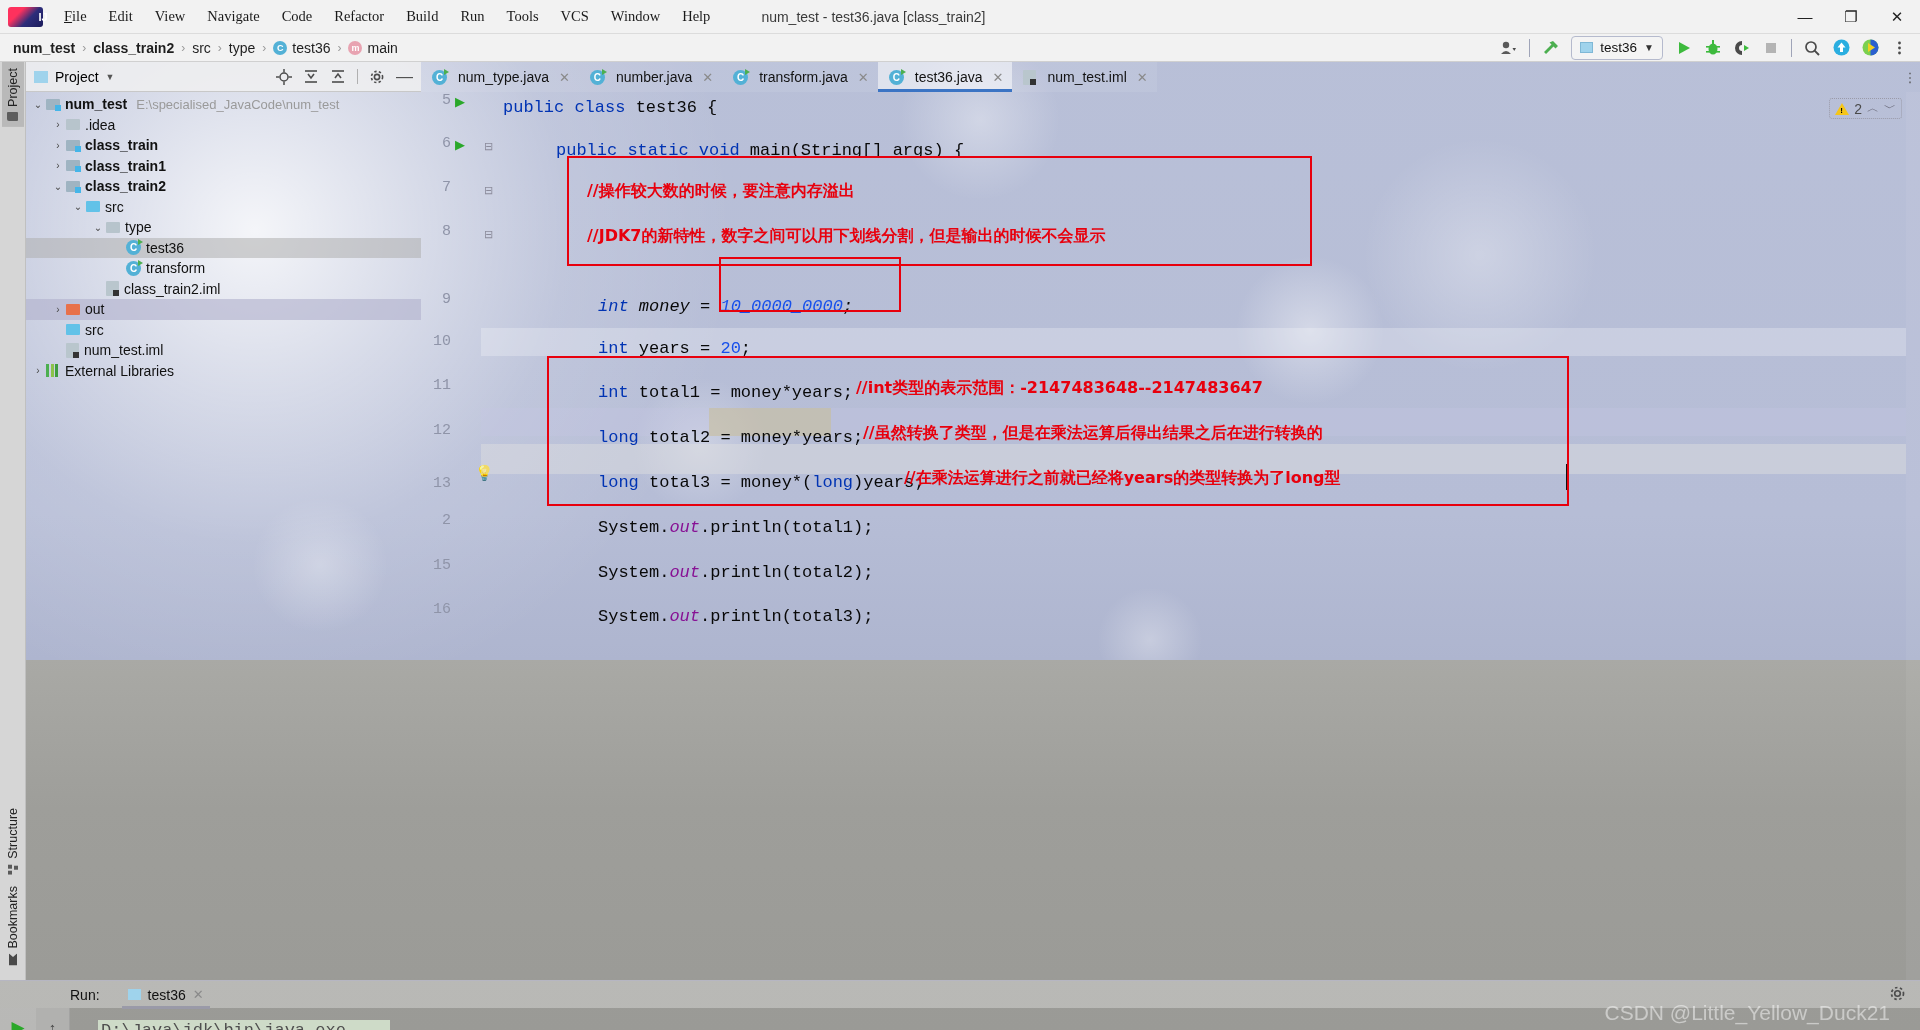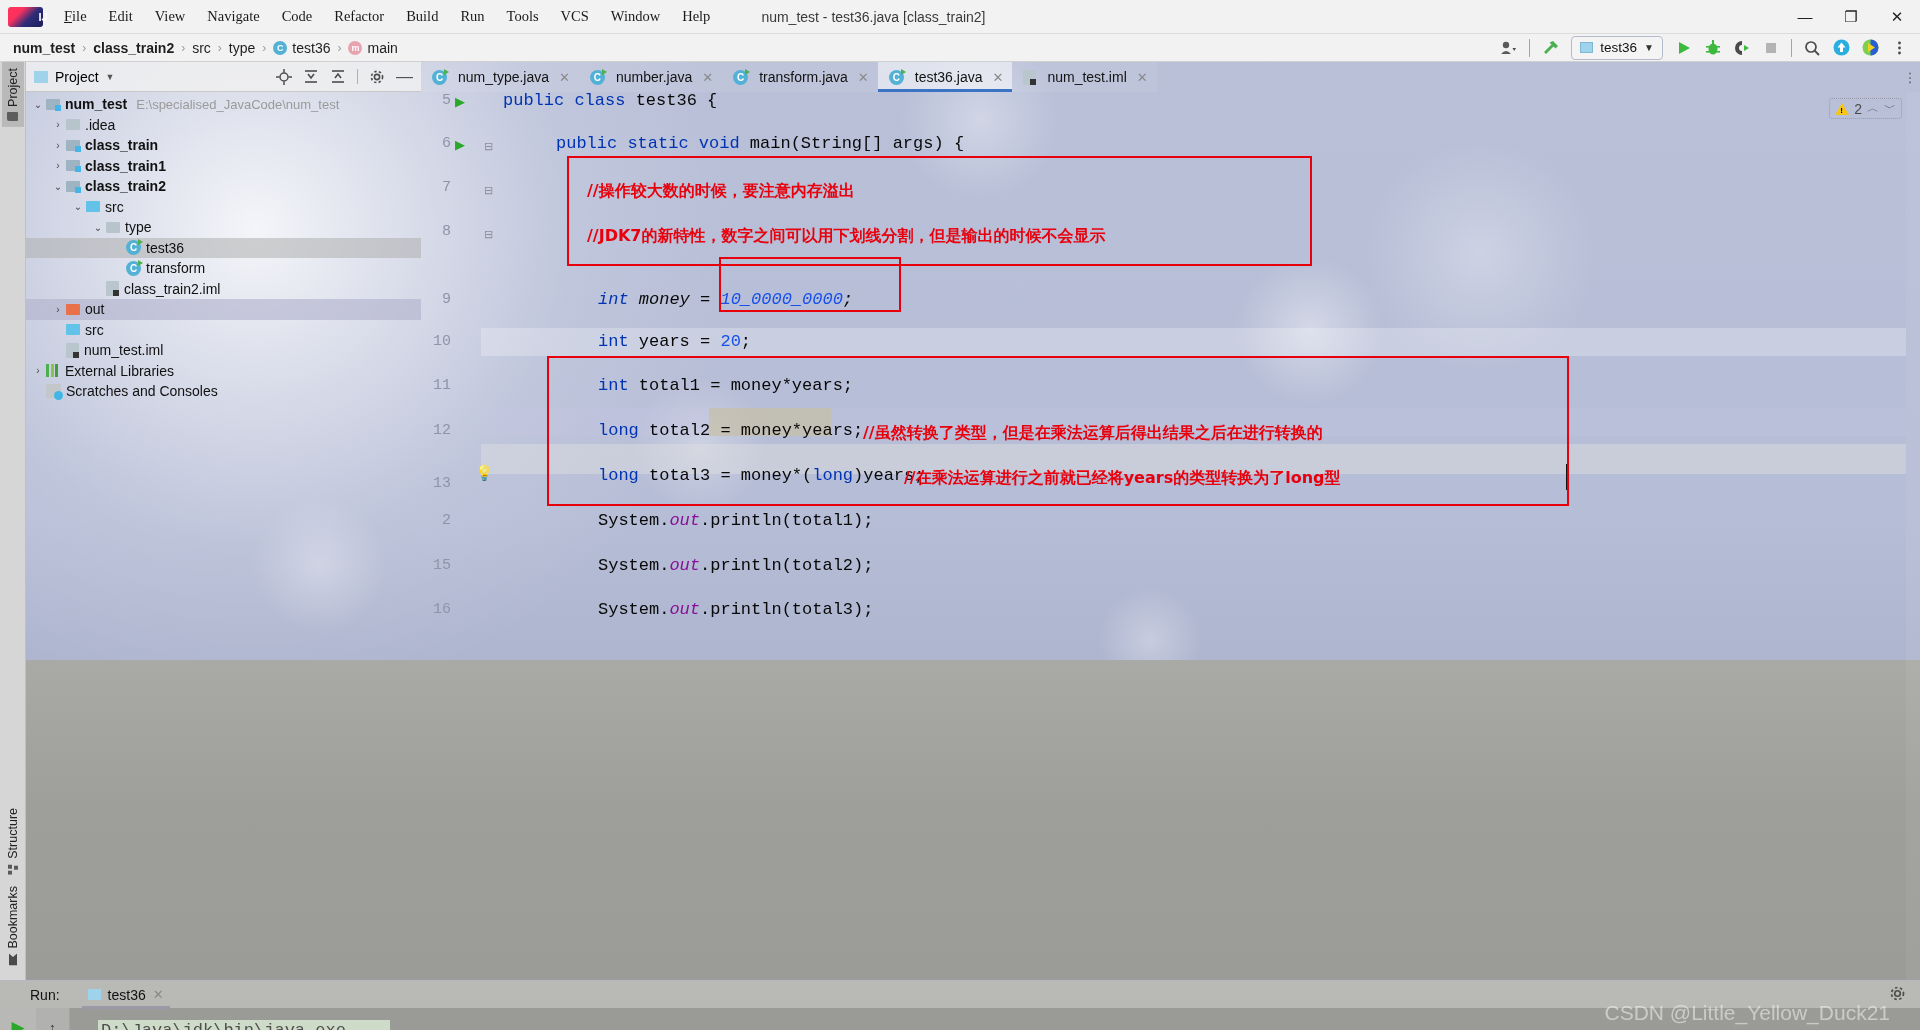--- a/index.html
+++ b/index.html
@@ -154,21 +154,21 @@
   #gutter{ width:60px; position:relative; flex:none; }
   #gutter .ln{
     position:absolute; right:30px; font-family:"Liberation Mono", monospace;
     font-size:15px; color:#8f94a8; text-align:right; width:30px;
   }
   .run-arrow{position:absolute;left:34px;color:#2aa82a;font-size:13px;}
   .fold{position:absolute;left:63px;color:#8c8c9c;font-size:11px;}
   .bulb{position:absolute;left:54px;color:#e8c14a;font-size:15px;}
 
   #code{ flex:1; position:relative; font-family:"Liberation Mono", monospace; font-size:17px; }
-  .cl{ position:absolute; white-space:pre; left:0; }
+  .cl{ position:absolute; white-space:pre; left:0;margin-top:7px; }
   .kw{ color:#0033b3; }
   .num{ color:#1750eb; }
   .plain{ color:#080808; }
   .fieldsel{ color:#871094; font-style:italic; }
   .hl-line{ position:absolute; left:0; right:0; background:rgba(255,255,255,0.25); }
   .sel-line{ position:absolute; background:rgba(200,190,150,0.55); }
 
   
   .annot{ position:absolute; border:2px solid #e8000d; z-index:4; pointer-events:none;}
   .annot-text{ position:absolute; color:#e8000d; font-weight:bold; z-index:5;
@@ -183,21 +183,21 @@
   }
   .warn-tri{width:0;height:0;border-left:7px solid transparent;border-right:7px solid transparent;border-bottom:12px solid #f5c518;position:relative;}
   .warn-tri::after{content:"!";position:absolute;left:-2px;top:3px;font-size:8px;color:#000;font-weight:bold;}
 
   
   #run-panel{ height:310px; display:flex; flex-direction:column; position:relative; z-index:3;}
   #run-head{
     height:28px;display:flex;align-items:center;gap:0;font-size:14px;
     border-top:1px solid #b6b6c2; background:rgba(240,240,240,0.35);
   }
-  #run-head .rlabel{padding:0 14px 0 30px;color:#111;}
+  #run-head .rlabel{padding:0 14px 0 30px;color:#111;margin-left:40px;}
   .rtab{ display:flex;align-items:center;gap:7px;padding:0 14px;height:28px;position:relative;color:#111;}
   .rtab.active::after{content:"";position:absolute;left:8px;right:8px;bottom:0;height:3px;background:#9a9aa8;}
   .rtab .rsq{width:13px;height:11px;background:#9fd3ec;}
   .rtab .x{color:#8a8a8a;font-size:13px;}
   #run-head .gear{margin-left:auto;margin-right:14px;color:#4d4d4d;font-size:15px;}
 
   #run-body{ flex:1; display:flex; }
   #run-tools{ width:36px; display:flex;flex-direction:column;align-items:center;gap:11px;padding-top:8px;
     background:rgba(210,210,210,0.55);}
   #run-tools2{ width:34px; display:flex;flex-direction:column;align-items:center;gap:14px;padding-top:8px;
@@ -466,25 +466,20 @@
         </div>
         <div class="trow" style="padding-left: 4px;">
           <span class="arrow">›</span>
           <span class="lib-ico">
             <i style="background:#4caf50"></i>
             <i style="background:#8bc34a"></i>
             <i style="background:#3f9c3f"></i>
           </span>
           <span class="tname">External Libraries</span>
         </div>
-        <div class="trow" style="padding-left: 4px;">
-          <span class="arrow"></span>
-          <span class="scr-ico"></span>
-          <span class="tname">Scratches and Consoles</span>
-        </div>
       </div>
   </div>
 
   <div id="editor-area">
     <div id="tabs-bar">
         <div class="etab">
           <span class="cls-ico">C</span>
           <span>num_type.java</span>
           <span class="x">✕</span>
         </div>
@@ -552,20 +547,21 @@
         <div class="cl" style="top:464px;left:117px;"><span class="plain">System.</span><span class="fieldsel">out</span><span class="plain">.println(total2);</span></div>
         <div class="cl" style="top:508px;left:117px;"><span class="plain">System.</span><span class="fieldsel">out</span><span class="plain">.println(total3);</span></div>
 
         <div class="annot" style="left:86px;top:64px;width:745px;height:110px;"></div>
         <div class="annot-text" style="left:106px;top:89px;">//操作较大数的时候，要注意内存溢出</div>
         <div class="annot-text" style="left:106px;top:134px;">//JDK7的新特性，数字之间可以用下划线分割，但是输出的时候不会显示</div>
 
         <div class="annot" style="left:238px;top:165px;width:182px;height:55px;"></div>
 
         <div class="annot" style="left:66px;top:264px;width:1022px;height:150px;"></div>
+        <div class="annot-text" style="left:375px;top:286px;">//int类型的表示范围：-2147483648--2147483647</div>
         <div class="annot-text" style="left:382px;top:331px;">//虽然转换了类型，但是在乘法运算后得出结果之后在进行转换的</div>
         <div class="annot-text" style="left:423px;top:376px;">//在乘法运算进行之前就已经将years的类型转换为了long型</div>
         <div style="position:absolute;left:1085px;top:372px;width:2px;height:26px;background:#111;"></div>
       </div>
       <div id="right-marks"></div>
       <div id="warn-badge">
         <span class="warn-tri"></span>
         <span>2</span>
         <span style="color:#6a6a7a;font-size:12px;">︿</span>
         <span style="color:#6a6a7a;font-size:12px;">﹀</span>

